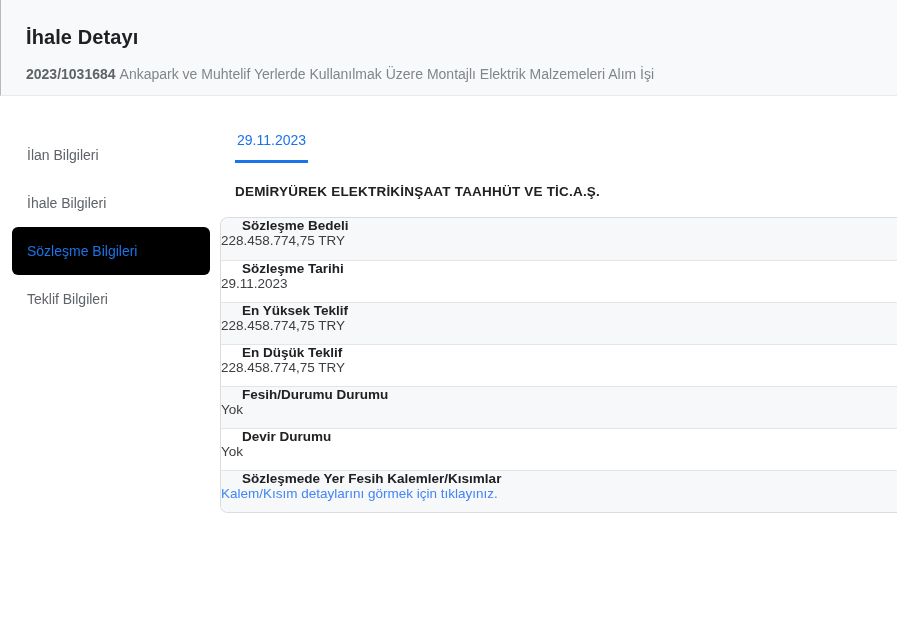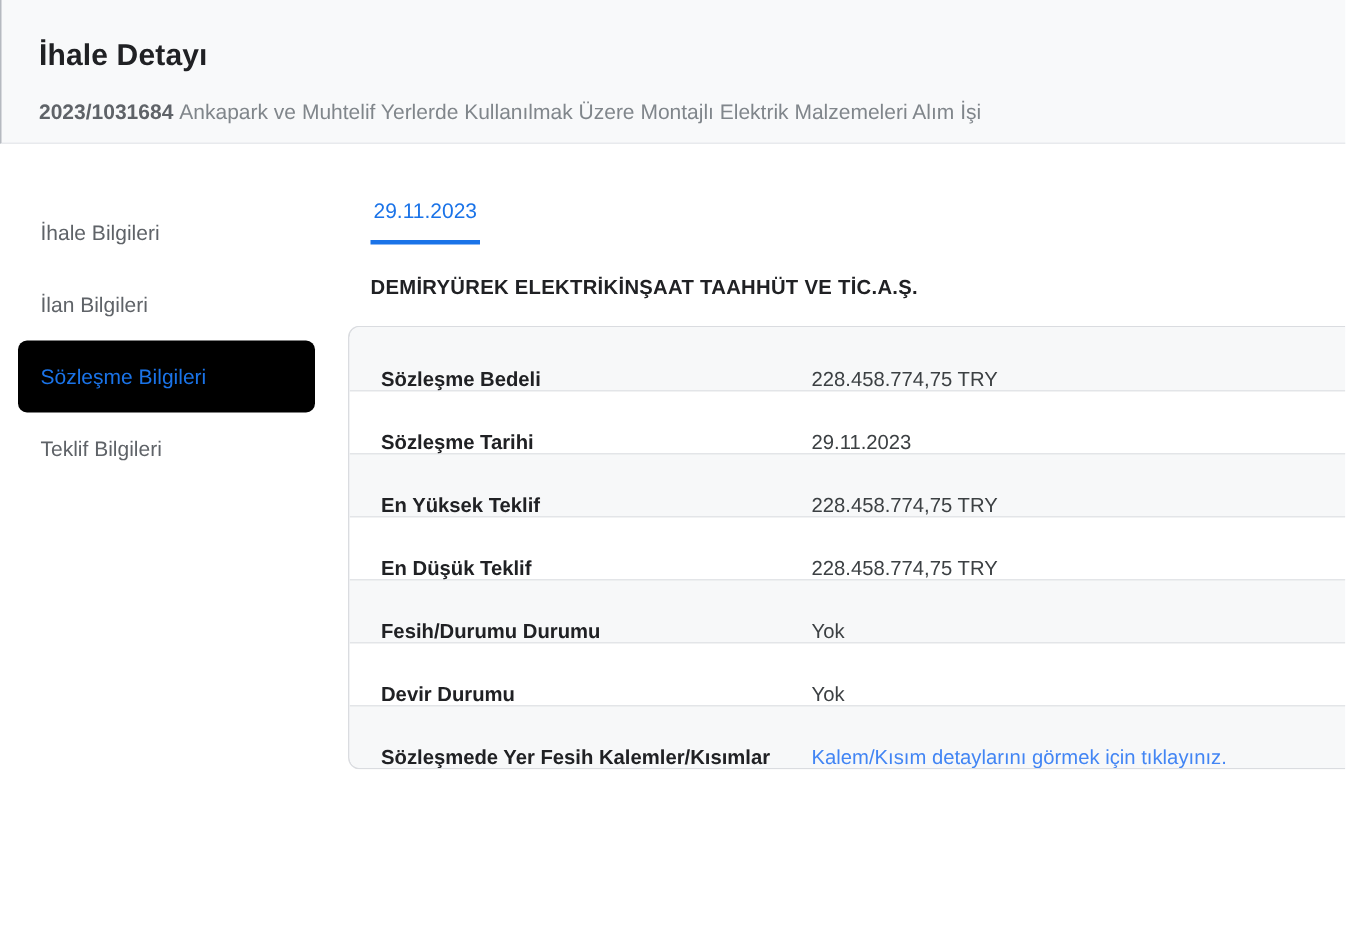--- a/index.html
+++ b/index.html
@@ -61,21 +61,21 @@
     cursor: pointer;
   }
   .side-item.active {
     background: #000000;
     color: #1a73e8;
   }
 
   
   .main {
     flex: 1;
-    margin-left: 22px;
+    margin-left: 10px;
     min-width: 0;
   }
   .tab-bar { margin-left: 0; }
   .tab {
     display: inline-block;
     margin-left: 15px;
     font-size: 14px;
     color: #5f6368;
     padding: 1px 2px 12px 2px;
     cursor: pointer;
@@ -96,23 +96,24 @@
   
   .details-table {
     margin-top: 18px;
     border: 1px solid #dadce0;
     border-right: none;
     border-radius: 8px 0 0 8px;
     overflow: hidden;
   }
   .detail-row {
     display: flex;
-    align-items: flex-end;
+    align-items: flex-start;
     height: 42px;
     background: #ffffff;
+    flex-direction: column;
   }
   .detail-row:nth-child(odd) { background: #f7f8f9; }
   .detail-row + .detail-row { border-top: 1px solid #e3e5e8; }
   .detail-label {
     width: 308px;
     padding-left: 21px;
     flex-shrink: 0;
     font-size: 13.5px;
     font-weight: 700;
     color: #202124;
@@ -133,24 +134,24 @@
   <h1 class="page-title">İhale Detayı</h1>
   <div class="page-subtitle">
     <span class="tender-no">2023/1031684</span><span>Ankapark ve Muhtelif Yerlerde Kullanılmak Üzere Montajlı Elektrik Malzemeleri Alım İşi</span>
   </div>
 </header>
 
 <div class="content">
 
   <nav class="sidebar">
       <div class="side-item">
-    <span>İhale Bilgileri</span>
+    <span>İlan Bilgileri</span>
   </div>
       <div class="side-item">
-    <span>İlan Bilgileri</span>
+    <span>İhale Bilgileri</span>
   </div>
       <div class="side-item active">
     <span>Sözleşme Bilgileri</span>
   </div>
       <div class="side-item">
     <span>Teklif Bilgileri</span>
   </div>
     </nav>
 
   <main class="main">

